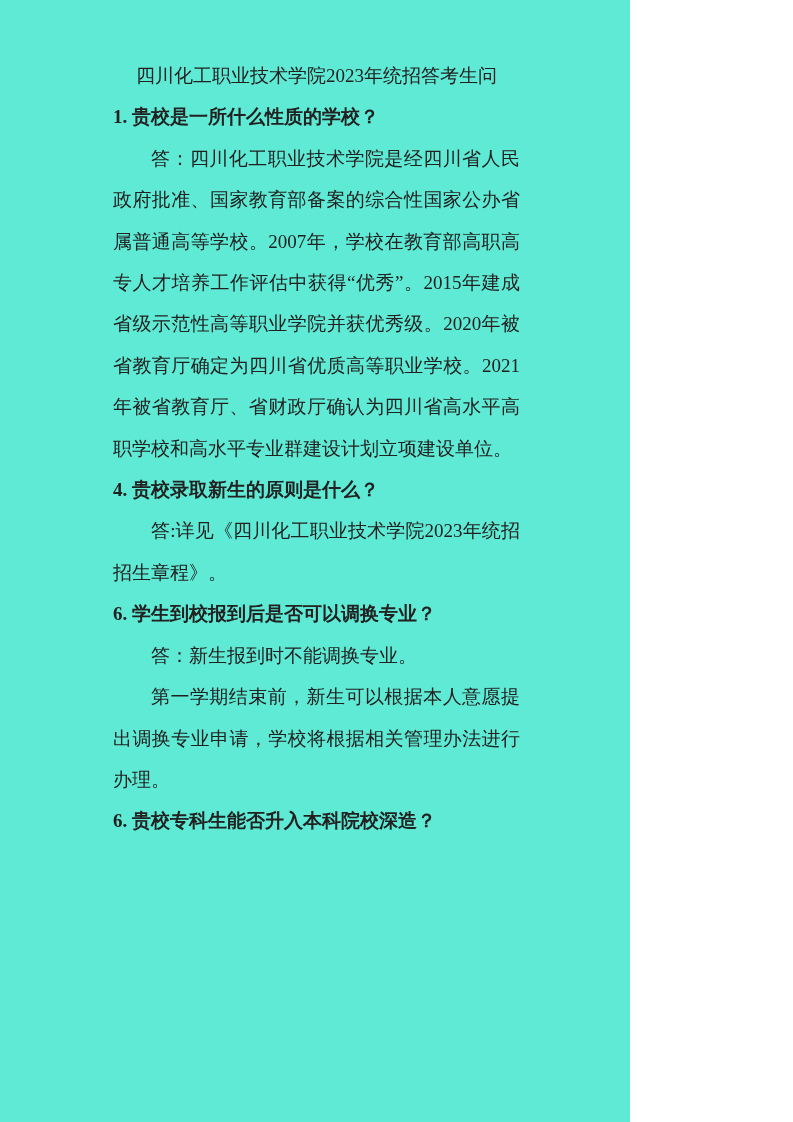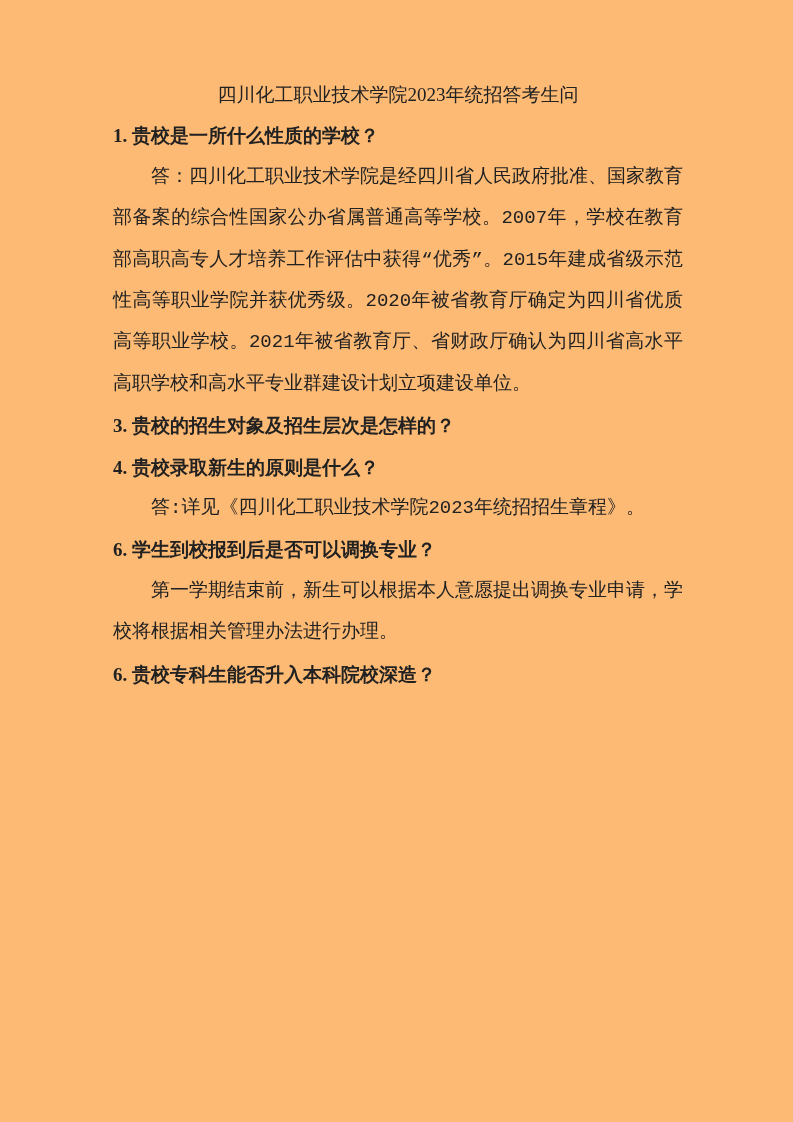--- a/index.html
+++ b/index.html
@@ -4,55 +4,54 @@
 <style>
   * { margin: 0; padding: 0; box-sizing: border-box; }
   html, body { background: #ffffff; }
   body {
     width: 793px;
     height: 1122px;
     overflow: hidden;
     font-family: "Liberation Serif", "DejaVu Serif", serif;
   }
   .page {
-    width: 793px;
+    width: 630px;
     height: 1122px;
-    background: #fdba74;
-    padding: 74px 110px 0 113px;
+    background: #5eead4;
+    padding: 55px 110px 0 113px;
     color: #212121;
     font-size: 19px;
     line-height: 41.4px;
   }
   .doc-title {
     font-size: 19px;
     font-weight: normal;
     text-align: center;
     white-space: nowrap;
   }
   .question {
     text-align: justify;
     text-justify: inter-ideograph;
     font-weight: bold;
   }
   .answer {
     text-align: justify;
     text-justify: inter-ideograph;
     text-indent: 2em;
-    font-family: Liberation Mono, monospace;
   }
   p, h1 { margin: 0; padding: 0; }
 </style>
 </head>
 <body>
 
 <div class="page">
   <h1 class="doc-title">四川化工职业技术学院2023年统招答考生问</h1>
   <div id="qa-container">
       <p class="question">1. 贵校是一所什么性质的学校？</p>
       <p class="answer">答：四川化工职业技术学院是经四川省人民政府批准、国家教育部备案的综合性国家公办省属普通高等学校。2007年，学校在教育部高职高专人才培养工作评估中获得“优秀”。2015年建成省级示范性高等职业学院并获优秀级。2020年被省教育厅确定为四川省优质高等职业学校。2021年被省教育厅、省财政厅确认为四川省高水平高职学校和高水平专业群建设计划立项建设单位。</p>
-      <p class="question">3. 贵校的招生对象及招生层次是怎样的？</p>
       <p class="question">4. 贵校录取新生的原则是什么？</p>
       <p class="answer">答:详见《四川化工职业技术学院2023年统招招生章程》。</p>
       <p class="question">6. 学生到校报到后是否可以调换专业？</p>
+      <p class="answer">答：新生报到时不能调换专业。</p>
       <p class="answer">第一学期结束前，新生可以根据本人意愿提出调换专业申请，学校将根据相关管理办法进行办理。</p>
       <p class="question">6. 贵校专科生能否升入本科院校深造？</p>
     </div>
 </div>
 
 </body></html>

